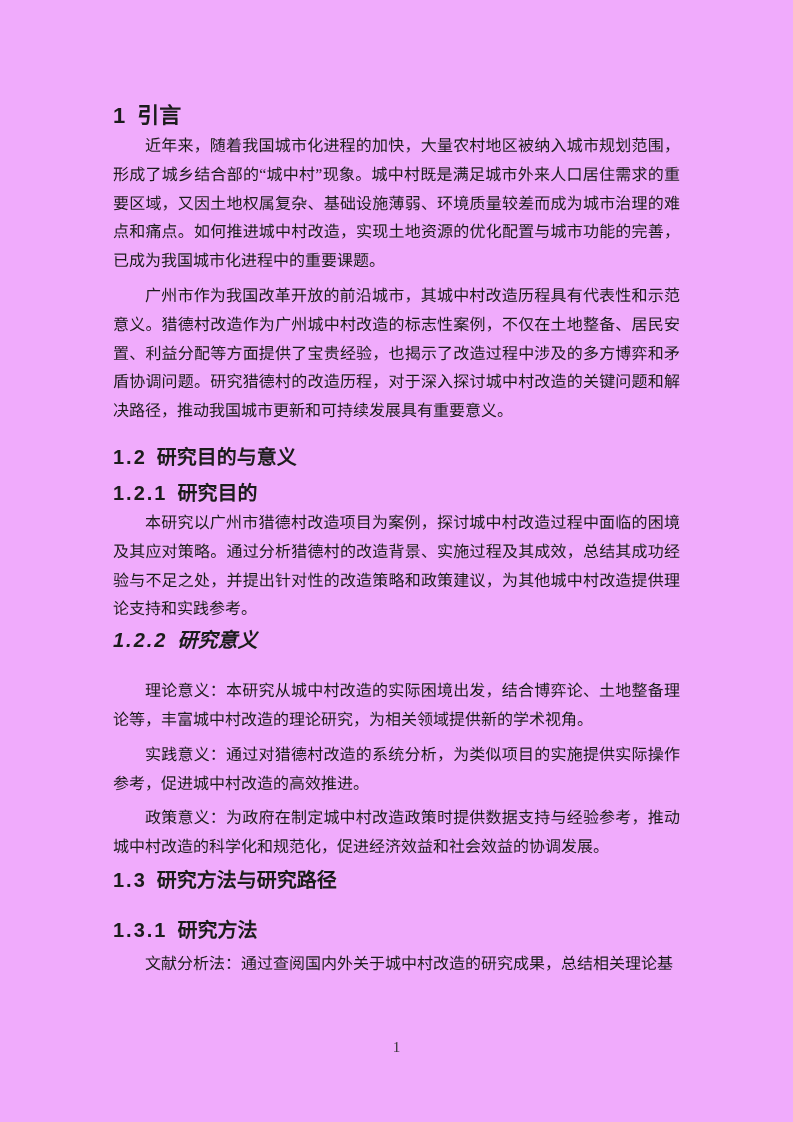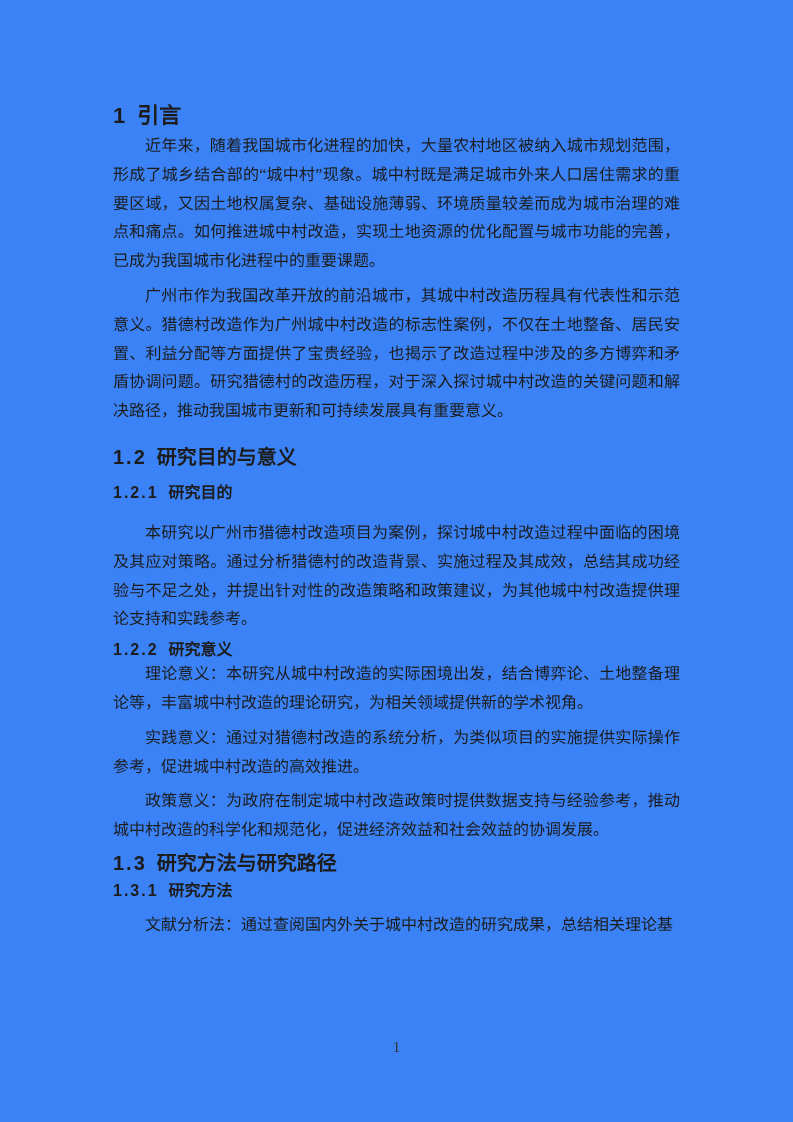--- a/index.html
+++ b/index.html
@@ -4,21 +4,21 @@
 <style>
   html, body {
     margin: 0;
     padding: 0;
     background: #ffffff;
   }
   .page {
     position: relative;
     width: 793px;
     height: 1122px;
-    background: #3b82f6;
+    background: #f0abfc;
     color: #1c1c1c;
     overflow: hidden;
     font-family: "Liberation Serif", "DejaVu Serif", serif;
   }
   .content {
     position: absolute;
     left: 113px;
     top: 0;
     width: 567px;
   }
@@ -31,44 +31,44 @@
   h1.doc-h1 {
     margin-top: 103px;
     font-size: 22px;
     line-height: 26px;
   }
   h2.doc-h2 {
     font-size: 20px;
     line-height: 24px;
   }
   h3.doc-h3 {
-    font-size: 16px;
+    font-size: 20px;
     line-height: 20px;
   }
   .hnum {
     letter-spacing: 2px;
     margin-right: 10px;
   }
   #h2-1-1 { margin-top: 14px; }
   #h2-1-2 { margin-top: 19px; }
   #h2-1-3 { margin-top: 4px; }
   #h3-1-2-1 { margin-top: 14px; }
-  #h3-1-2-2 { margin-top: 4px; }
-  #h3-1-3-1 { margin-top: 6px; }
+  #h3-1-2-2 { margin-top: 4px; font-style: italic; }
+  #h3-1-3-1 { margin-top: 28px; }
   p.body-para {
     font-size: 16px;
     line-height: 28.8px;
     margin: 0 0 6px 0;
     text-align: justify;
     text-indent: 2em;
     word-break: break-all;
   }
   #p-1-1-a { margin-top: 3px; }
-  #p-1-2-1-a { margin-top: 16px; }
-  #p-1-2-2-a { margin-top: 0; }
+  #p-1-2-1-a { margin-top: 6px; }
+  #p-1-2-2-a { margin-top: 27px; }
   #p-1-3-1-a { margin-top: 10px; }
   .page-footer {
     position: absolute;
     top: 1038px;
     left: 0;
     width: 793px;
     text-align: center;
     font-size: 15px;
     line-height: 18px;
     color: #333333;

